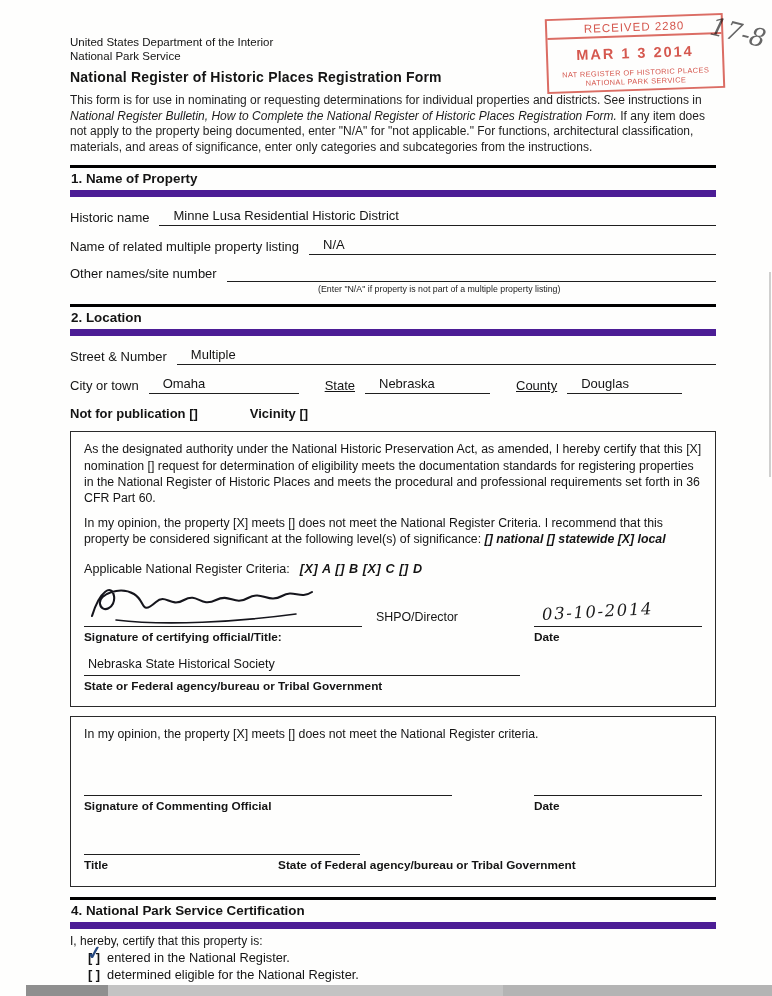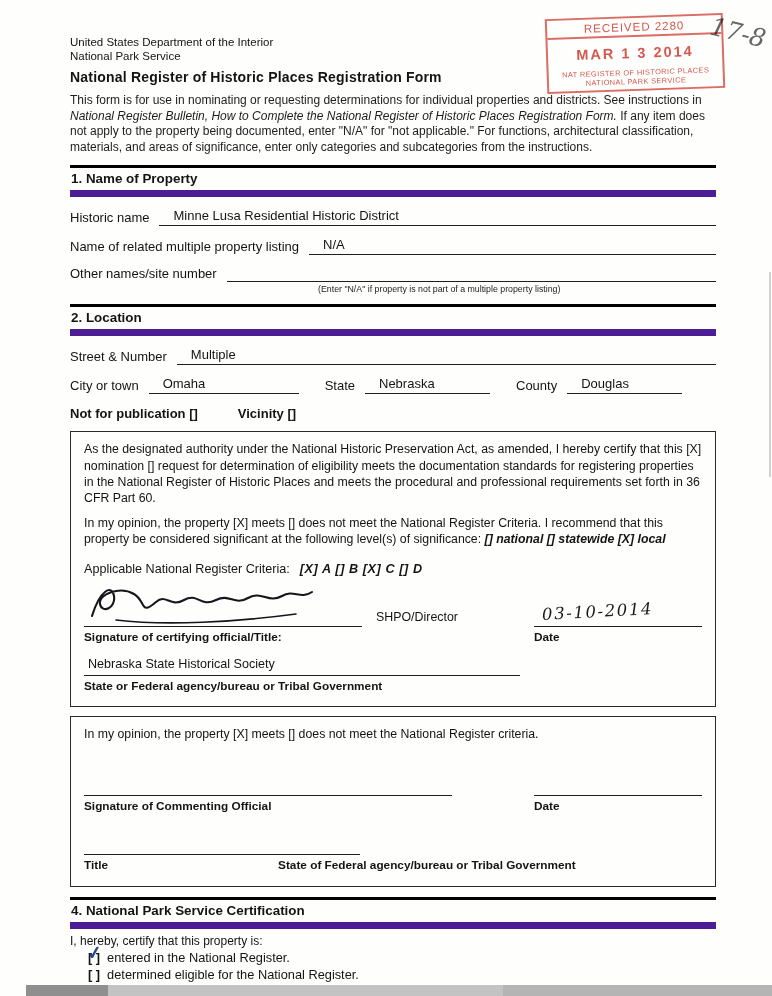--- a/index.html
+++ b/index.html
@@ -23,23 +23,23 @@
     border-top:3px solid #000; border-bottom:7px solid #4c1d95;
     font-weight:700; font-size:13.4px; padding:3px 0 4px 1px;
   }
 
   
   .frow { display:flex; align-items:flex-end; margin-top:11px; font-size:13px; }
   .flabel { white-space:nowrap; margin-right:10px; padding-bottom:1px; }
   .fline { border-bottom:1.3px solid #1f1f1f; padding:0 0 2px 14px; min-height:15px; box-sizing:border-box; }
   .grow { flex:1; }
   .w150 { width:150px; } .w125 { width:125px; } .w115 { width:115px; }
-  .gap26 { margin-left:26px; }
+  .gap26 { margin-left:26px;text-decoration:underline; }
   .hint { font-size:8.8px; color:#222; margin:2px 0 0 248px; }
-  .pubrow { display:flex; gap:40px; margin-top:12px; font-size:13px; font-weight:600; }
+  .pubrow { display:flex; gap:52px; margin-top:12px; font-size:13px; font-weight:600; }
 
   
   .certbox {
     border:1.4px solid #2a2a2a; margin-top:9px; padding:9px 13px 12px;
     font-size:12.3px; line-height:1.33;
   }
   .certbox p { margin:0 0 8px; }
   .b { font-weight:700;font-style:italic; }
   .crit { margin-left:10px; letter-spacing:.6px; }
   .criteria { margin-top:14px !important; font-size:12.6px; }

